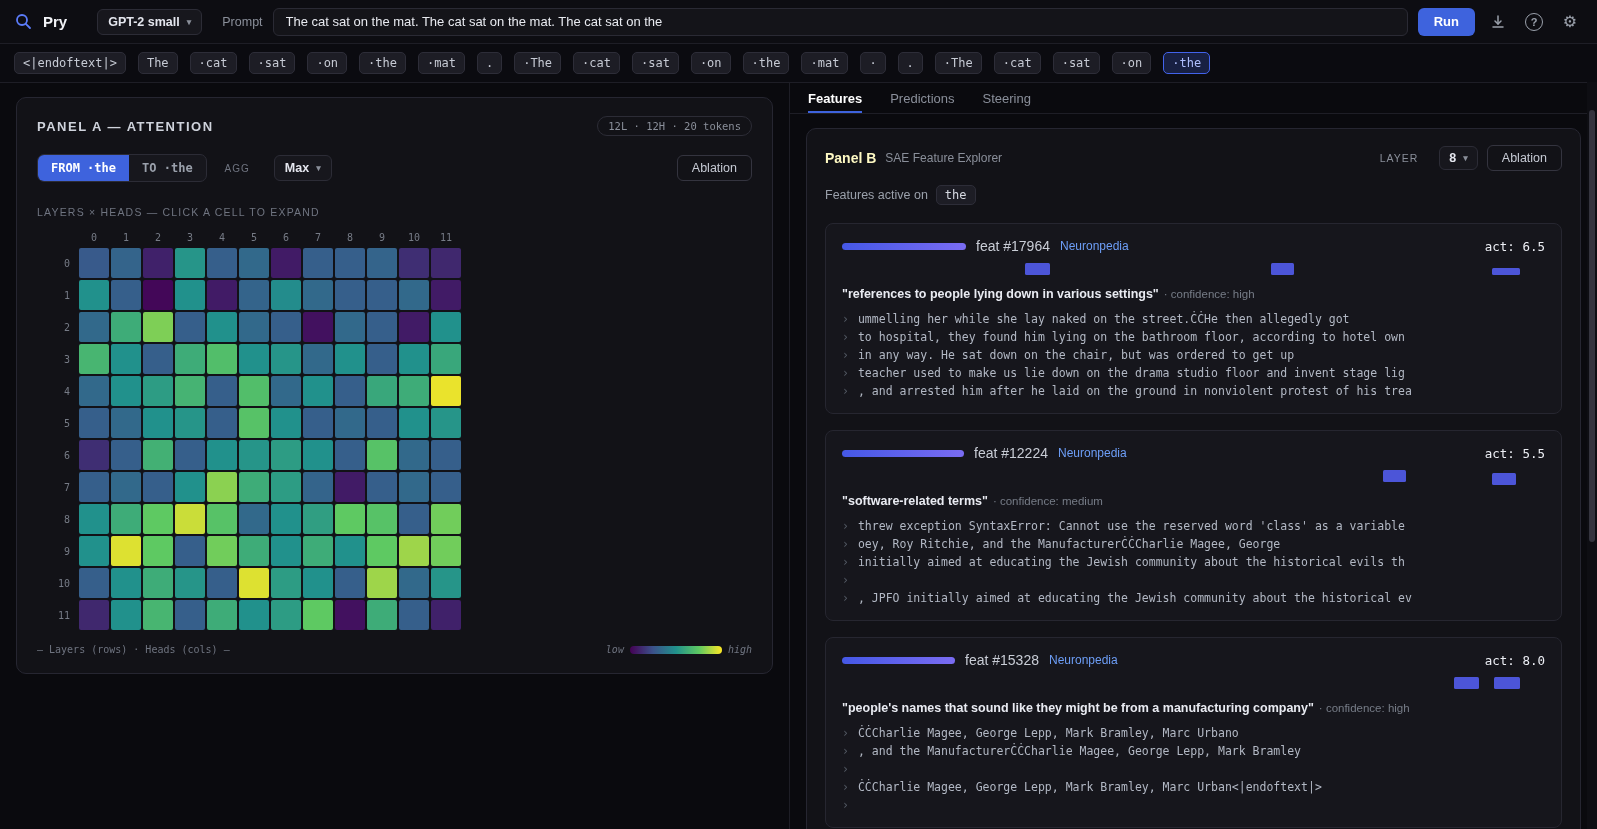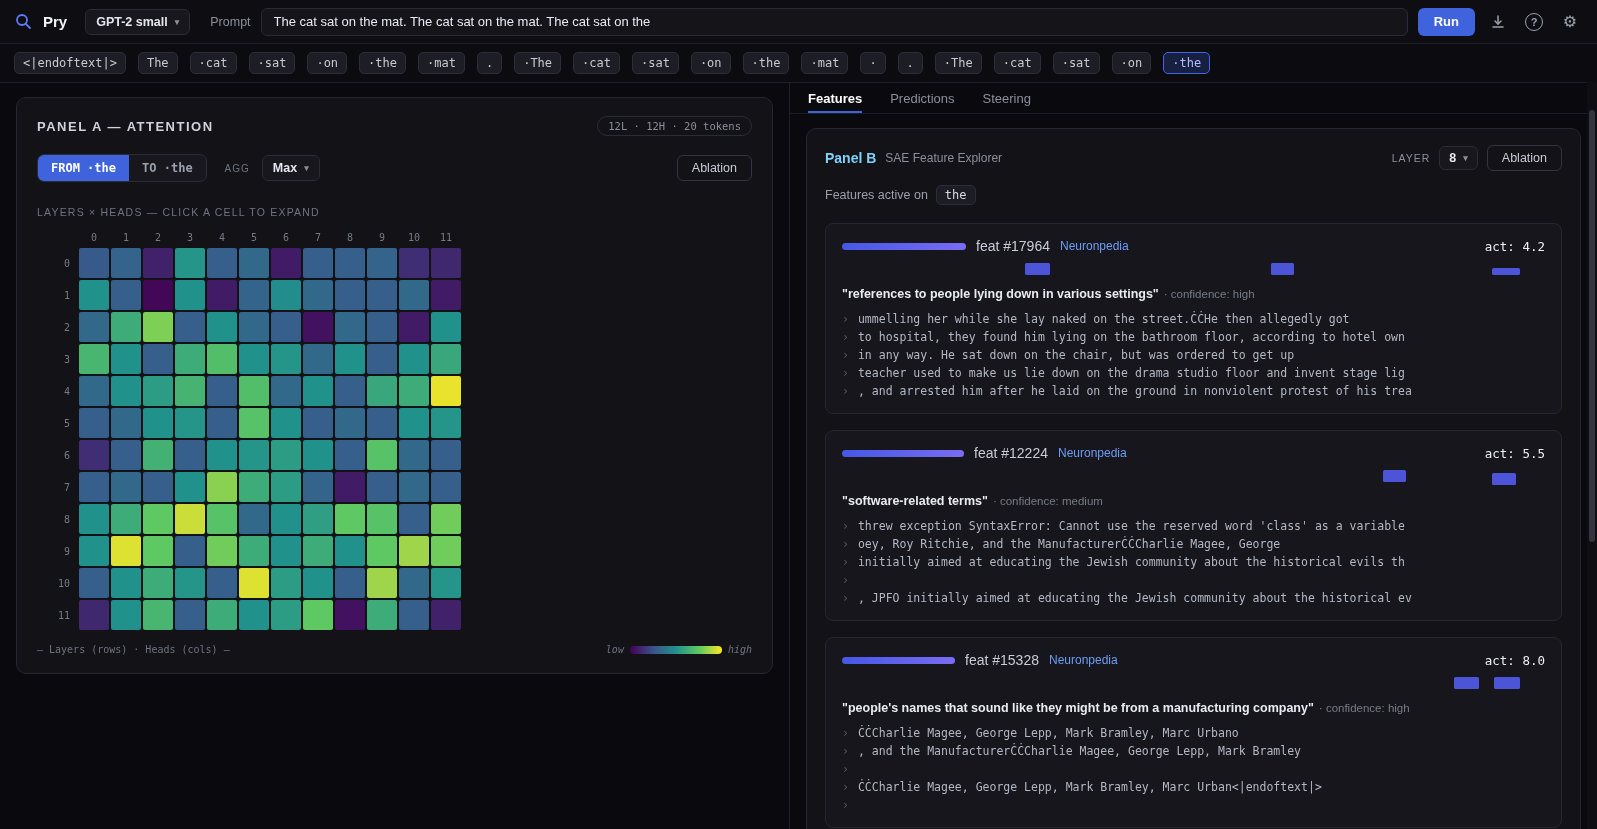--- a/index.html
+++ b/index.html
@@ -5,21 +5,21 @@
   * { margin:0; padding:0; box-sizing:border-box; }
   html,body { width:1597px; height:829px; overflow:hidden; background:#0a0a0e;
     font-family:"Liberation Sans", sans-serif; color:#e8eaf0; }
 
   
   .topbar { height:44px; display:flex; align-items:center; gap:10px; padding:0 14px;
     background:#0d0d12; border-bottom:1px solid #1e1e26; }
   .logo { display:flex; align-items:center; }
   .app-title { font-size:15px; font-weight:bold; color:#f2f3f7; margin-right:8px; }
   .select { display:flex; align-items:center; gap:7px; background:#17171d; border:1px solid #2c2c36;
-    border-radius:6px; padding:5px 10px; font-size:12.5px; font-weight:bold; color:#e4e6ee; cursor:pointer; }
+    border-radius:6px; padding:5px 10px; font-size:12.5px; font-weight:bold; color:#e4e6ee; cursor:pointer;margin-left:12px; }
   .select .chev { font-size:9px; color:#8a8f9a; }
   .prompt-label { font-size:12.5px; color:#8a8f9a; margin-left:10px; }
   .prompt-input { flex:1; height:28px; background:#141419; border:1px solid #2a2a34; border-radius:6px;
     color:#e8eaf0; font-size:13px; padding:0 12px; outline:none; font-family:"Liberation Sans",sans-serif; }
   .run-btn { height:28px; padding:0 16px; background:#3e63dd; color:#fff; border:none; border-radius:6px;
     font-size:13px; font-weight:bold; cursor:pointer; }
   .icon-btn { width:26px; height:26px; display:flex; align-items:center; justify-content:center;
     color:#9aa0ab; cursor:pointer; font-size:16px; }
   .icon-btn.help { width:18px; height:18px; border:1.5px solid #9aa0ab; border-radius:50%;
     font-size:11px; font-weight:bold; margin:0 4px; }
@@ -68,21 +68,21 @@
   .hm-rowlab { height:30px; display:flex; align-items:center; justify-content:flex-end; padding-right:7px;
     font-family:"DejaVu Sans Mono",monospace; font-size:10px; color:#767b86; }
   .hm-cell { width:30px; height:30px; border-radius:2px; cursor:pointer; }
   .pa-foot { display:flex; align-items:center; justify-content:space-between; margin-top:14px;
     font-family:"DejaVu Sans Mono",monospace; font-size:10px; color:#6f7480; }
   .legend { display:flex; align-items:center; gap:6px;font-style:italic; }
   .legend-bar { display:inline-block; width:92px; height:8px; border-radius:4px; }
 
   
   .pb-head { display:flex; align-items:center; gap:9px; margin-bottom:14px; }
-  .pb-title { font-size:14px; font-weight:bold; color:#7dd3fc; }
+  .pb-title { font-size:14px; font-weight:bold; color:#fef9c3; }
   .pb-sub { font-size:12px; color:#8a8f9a; }
   .layer-label { font-size:10.5px; letter-spacing:1px; color:#8a8f9a; }
   .select.layer { padding:4px 9px; }
   .pb-activeon { display:flex; align-items:center; gap:8px; font-size:12.5px; color:#9aa0ab; margin-bottom:18px; }
   .tok-chip { font-family:"DejaVu Sans Mono",monospace; font-size:12px; color:#d6d9e2; background:#1d1d25;
     border:1px solid #2d2d38; border-radius:5px; padding:2px 8px; cursor:pointer; }
   .fcard { background:#16161c; border:1px solid #262630; border-radius:8px; padding:13px 16px; margin-bottom:16px; }
   .frow1 { display:flex; align-items:center; gap:10px; height:18px; }
   .fbar { height:7px; border-radius:4px; }
   .fid { font-size:14px; color:#c9cdd6; }
@@ -385,21 +385,21 @@
       <div class="pb-activeon">
         <span>Features active on</span>
         <span class="tok-chip">the</span>
       </div>
       <div>
           <div class="fcard">
             <div class="frow1">
               <div class="fbar" style="width: 124px; background: linear-gradient(90deg, rgb(69, 88, 230), rgb(122, 108, 242));"></div>
               <span class="fid">feat #17964</span>
               <span class="flink">Neuronpedia</span>
-              <span class="fact">act: 4.2</span>
+              <span class="fact">act: 6.5</span>
             </div>
             <div class="ftokstrip">
               <div class="ftokbar" style="left: 26%; width: 25px; height: 12px; top: 2px; background: rgb(76, 85, 216);"></div>
               <div class="ftokbar" style="left: 61%; width: 23px; height: 12px; top: 2px; background: rgb(76, 85, 216);"></div>
               <div class="ftokbar" style="left: 92.5%; width: 28px; height: 7px; top: 7px; background: rgb(76, 85, 216);"></div>
             </div>
             <div class="fdesc"><span class="fq">"references to people lying down in various settings"</span><span class="fconf">· confidence: high</span></div>
             <div class="fex">
               <div class="ex-line">
                 <span class="ex-arrow">›</span>

